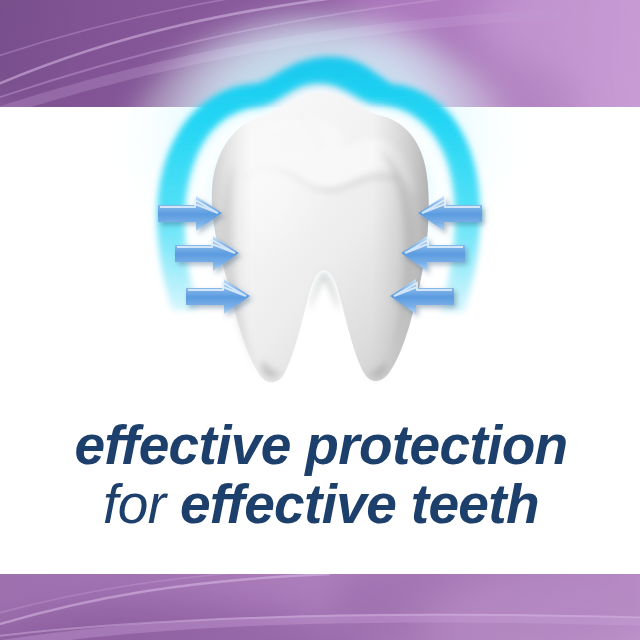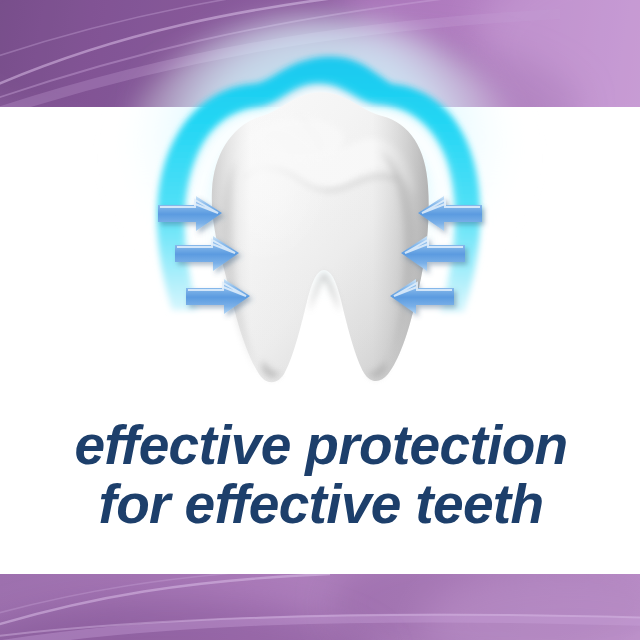--- a/index.html
+++ b/index.html
@@ -121,21 +121,21 @@
   #hl-line-1 {
     font-size: 55px;
     font-weight: 700;
     padding-left: 2px;
   }
   #hl-line-2 {
     font-size: 55px;
     margin-top: 4px;
     padding-left: 2px;
   }
-  .hl-light { font-weight: 700; margin-top: 16px; }
+  .hl-light { font-weight: 400; margin-top: 16px; }
   .hl-bold  { font-weight: 700; }
 </style>
 </head>
 <body>
 
 <div id="ad">
 
   <div class="band" id="band-top">
     <div class="band-base"></div>
 

